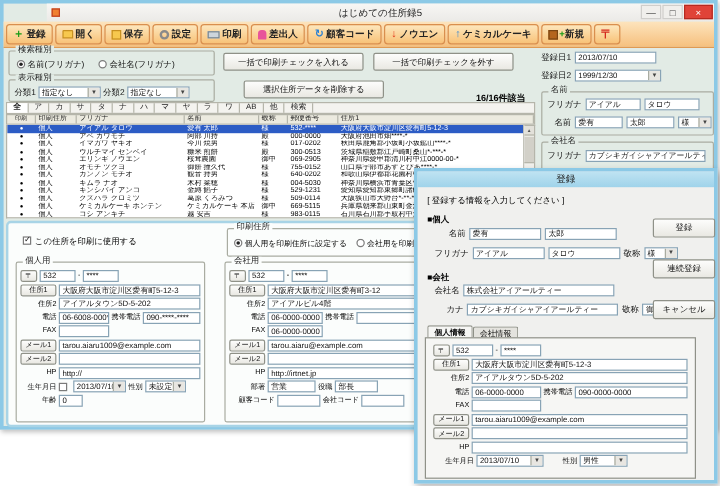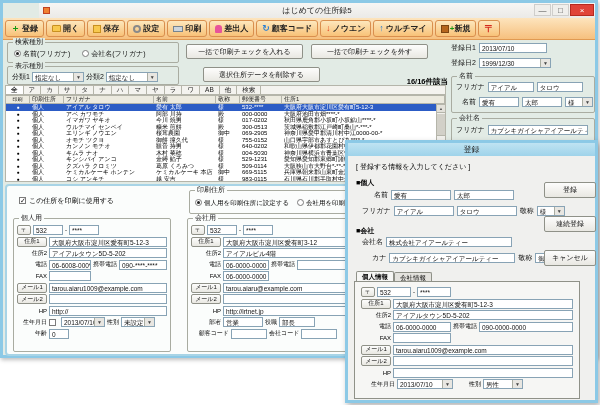--- a/index.html
+++ b/index.html
@@ -59,21 +59,21 @@
   
   .search-gb { left:4px; top:2px; width:172px; height:21px; }
   .search-row { position:absolute; left:6px; top:6px; font-size:7px; }
   .display-gb { left:4px; top:26px; width:172px; height:19px; }
   .disp-row { position:absolute; left:4px; top:5px; display:flex; align-items:center; gap:2px; }
   .disp-row .input { width:52px; }
 
   .act-check-on { position:absolute; left:183px; top:4px; width:117px; height:15px; }
   .act-check-off { position:absolute; left:308px; top:4px; width:117px; height:15px; }
   .act-delete { position:absolute; left:200px; top:27px; width:117px; height:15px; }
-  .count { position:absolute; left:330px; top:37px; width:115px; text-align:right; font-size:7.5px; font-weight:bold; }
+  .count { position:absolute; left:320px; top:37px; width:115px; text-align:right; font-size:7.5px; font-weight:bold; }
 
   
   .rpanel { position:absolute; left:448px; top:0px; width:145px; }
   .rrow { position:absolute; display:flex; align-items:center; gap:3px; }
   .name-gb, .comp-gb { position:absolute; left:0; width:144px; border:1px solid #a9aca1; border-radius:2px; }
   .name-gb { top:36px; height:37px; }
   .comp-gb { top:78px; height:40px; }
 
   
   .kana-tabs { position:absolute; left:2px; top:45px; width:441px; height:10px; background:#f4f3ef; border:1px solid #b5b5aa; display:flex; align-items:stretch; }
@@ -169,21 +169,21 @@
       <span class="tb-btn">
           <span class="ic ic-txt ic-backup">↻</span>
           <span>顧客コード</span>
         </span>
       <span class="tb-btn">
           <span class="ic ic-txt ic-import">↓</span>
           <span>ノウエン</span>
         </span>
       <span class="tb-btn">
           <span class="ic ic-txt ic-export">↑</span>
-          <span>ウルチマイ</span>
+          <span>ケミカルケーキ</span>
         </span>
       <span class="tb-btn">
           <span class="ic ic-new"></span>
           <span class="ic-newplus">+</span>
           <span>新規</span>
         </span>
       <span class="tb-btn">
           <span class="ic-postal">〒</span>
         </span>
     </div>

